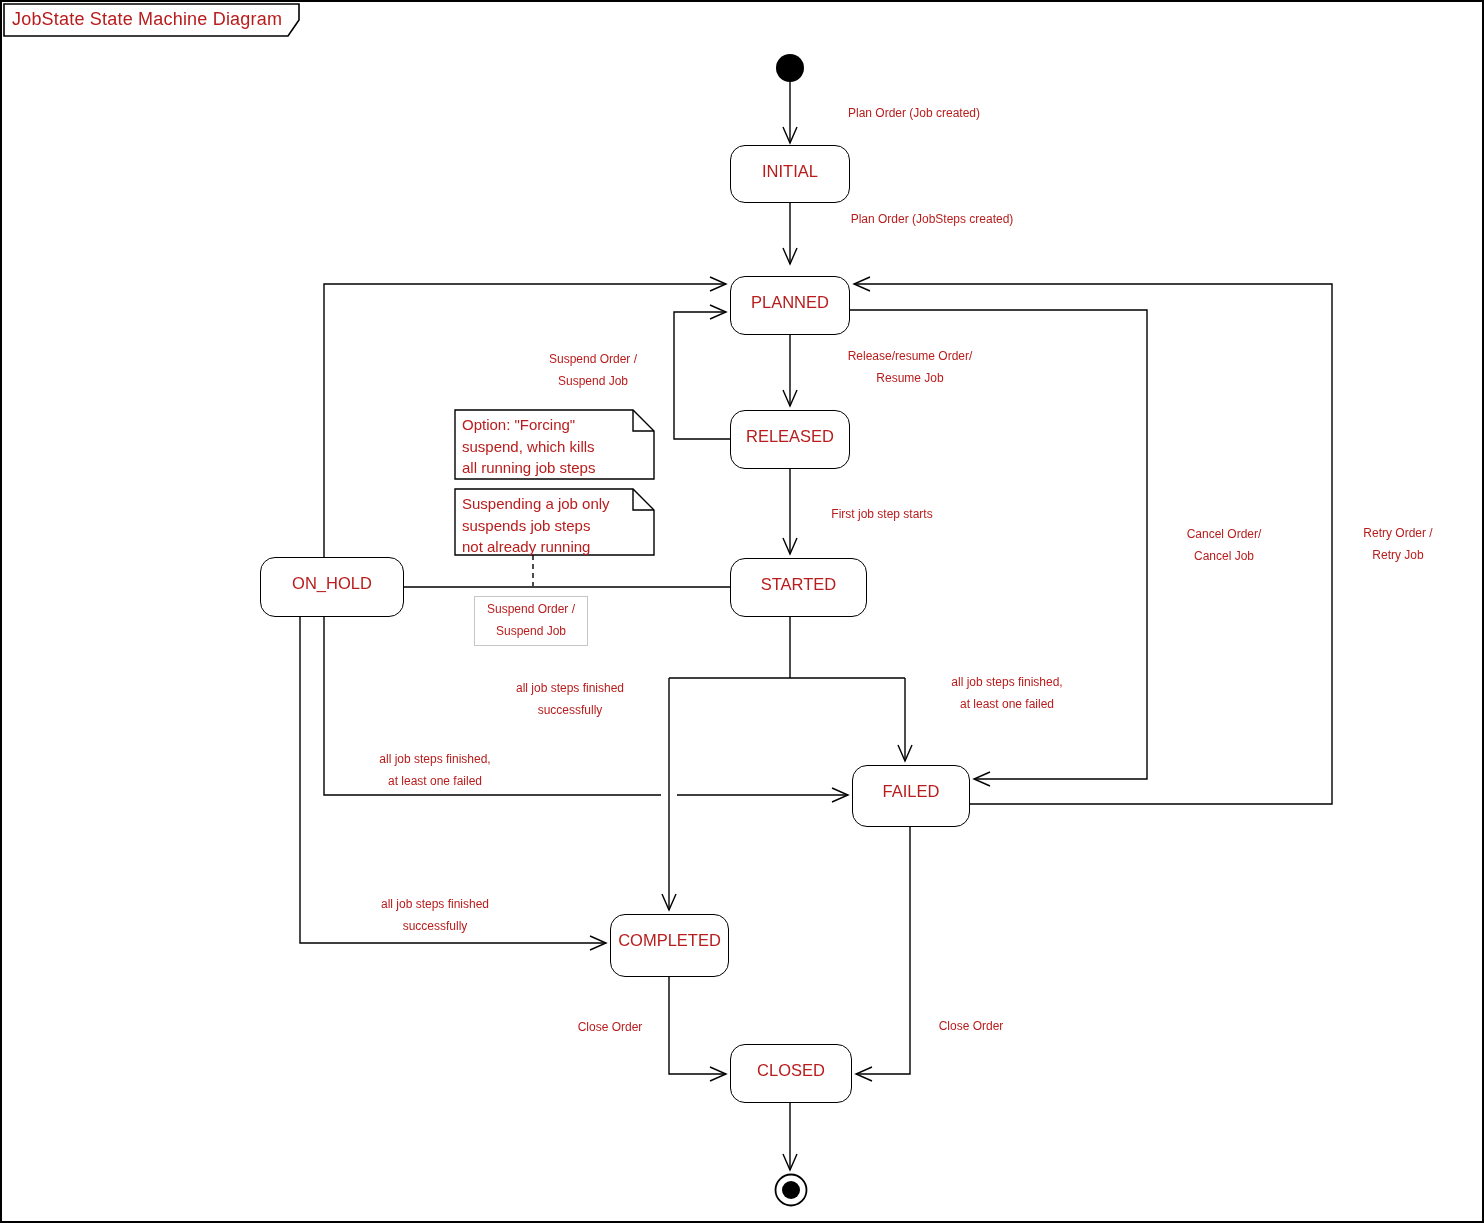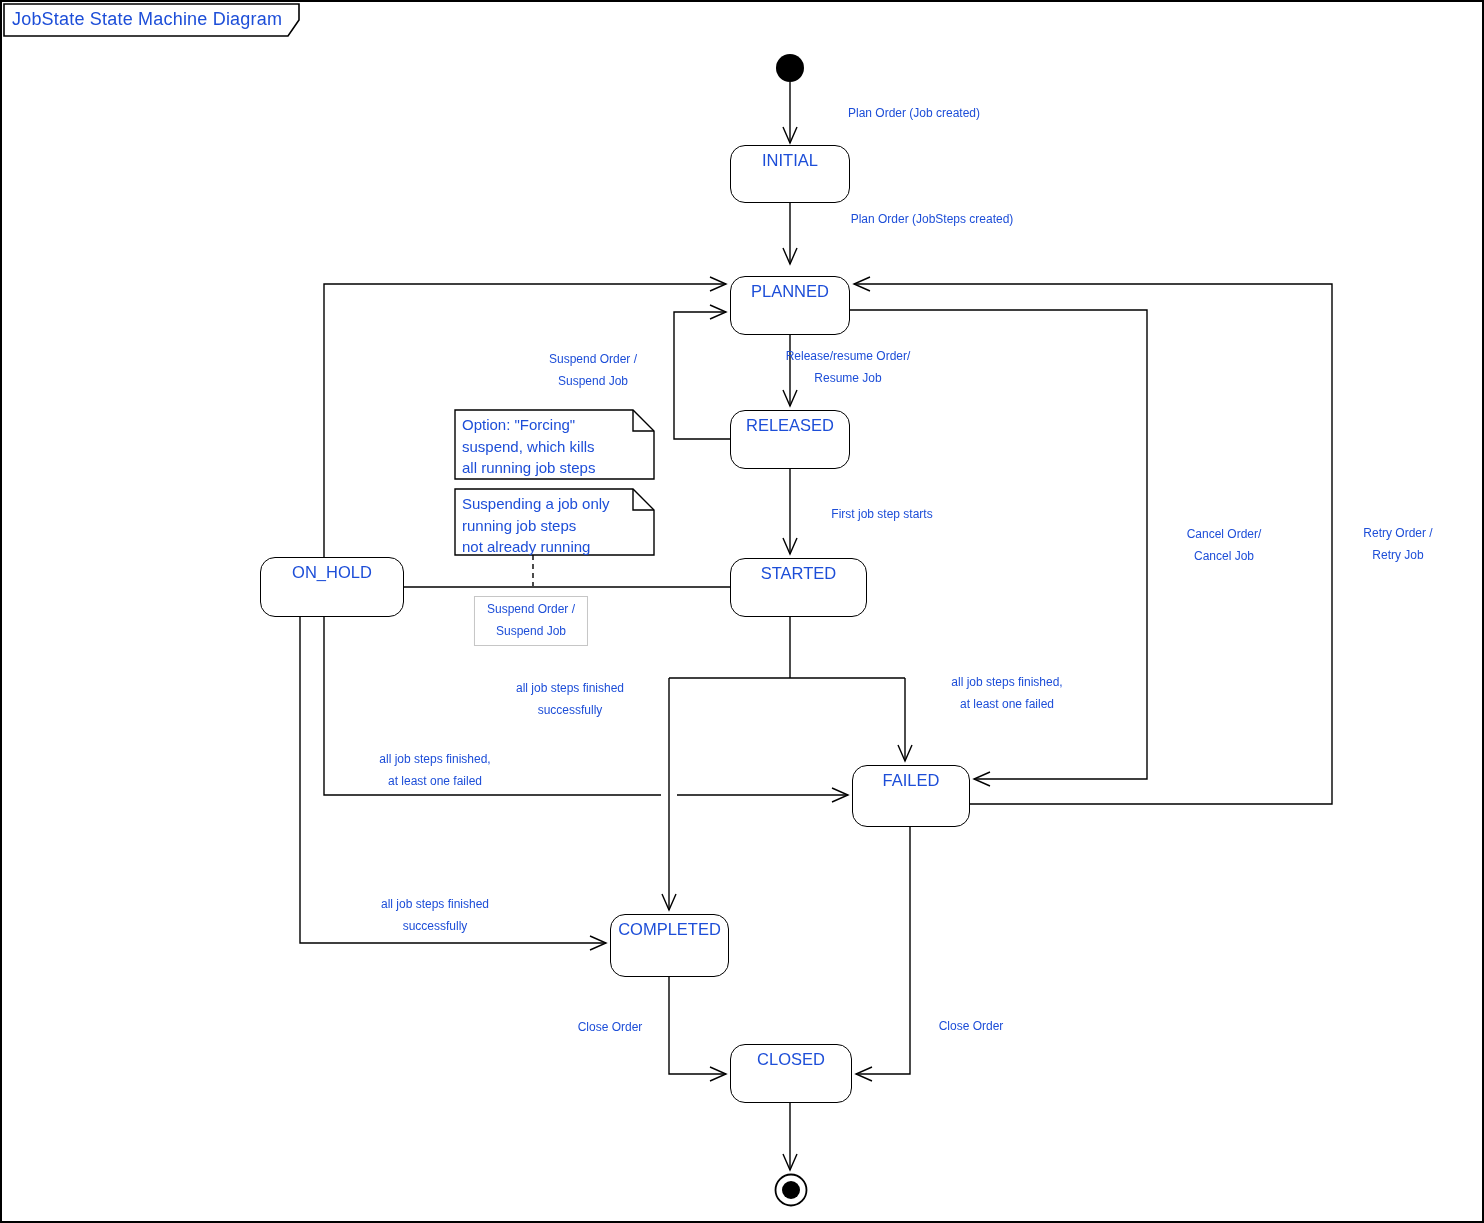--- a/index.html
+++ b/index.html
@@ -3,37 +3,37 @@
 <meta charset="utf-8">
 <style>
   html,body { margin:0; padding:0; background:#fff; }
   .canvas {
     position:relative;
     width:1484px; height:1223px;
     background:#ffffff;
     border:2px solid #000;
     box-sizing:border-box;
     font-family:"Liberation Sans", sans-serif;
-    color:#1d4ed8;
+    color:#b91c1c;
     overflow:hidden;
   }
   svg.layer { position:absolute; left:0; top:0; width:1484px; height:1223px; }
   .frame-title {
     position:absolute; left:10px; top:7px;
     font-size:18px; letter-spacing:0.2px;
     white-space:nowrap;
   }
   .state {
     position:absolute;
     border:1.6px solid #000;
     border-radius:15px;
     background:#fff;
     box-sizing:border-box;
     display:flex; justify-content:center; align-items:flex-start;
-    padding-top:5px;
+    padding-top:16px;
     font-size:16.5px;
     white-space:nowrap;
   }
   .lbl {
     position:absolute;
     transform:translateX(-50%);
     text-align:center;
     font-size:12px;
     line-height:22px;
     white-space:nowrap;
@@ -132,21 +132,21 @@
   </div>
 
   <div class="lbl" style="left:912px; top:100px;">
     <div>Plan Order (Job created)</div>
   </div>
 
   <div class="lbl" style="left:930px; top:206px;">
     <div>Plan Order (JobSteps created)</div>
   </div>
 
-  <div class="lbl" style="left:846px; top:343px;">
+  <div class="lbl" style="left:908px; top:343px;">
     <div>Release/resume Order/</div>
     <div>Resume Job</div>
   </div>
 
   <div class="lbl" style="left:591px; top:346px;">
     <div>Suspend Order /</div>
     <div>Suspend Job</div>
   </div>
 
   <div class="lbl" style="left:880px; top:501px;">
@@ -198,17 +198,17 @@
   </div>
 
   <div class="note-text" style="left:460px; top:412px;">
     <div>Option: "Forcing"</div>
     <div>suspend, which kills</div>
     <div>all running job steps</div>
   </div>
 
   <div class="note-text" style="left:460px; top:491px;">
     <div>Suspending a job only</div>
-    <div>running job steps</div>
+    <div>suspends job steps</div>
     <div>not already running</div>
   </div>
 
 </div>
 
 </body></html>

